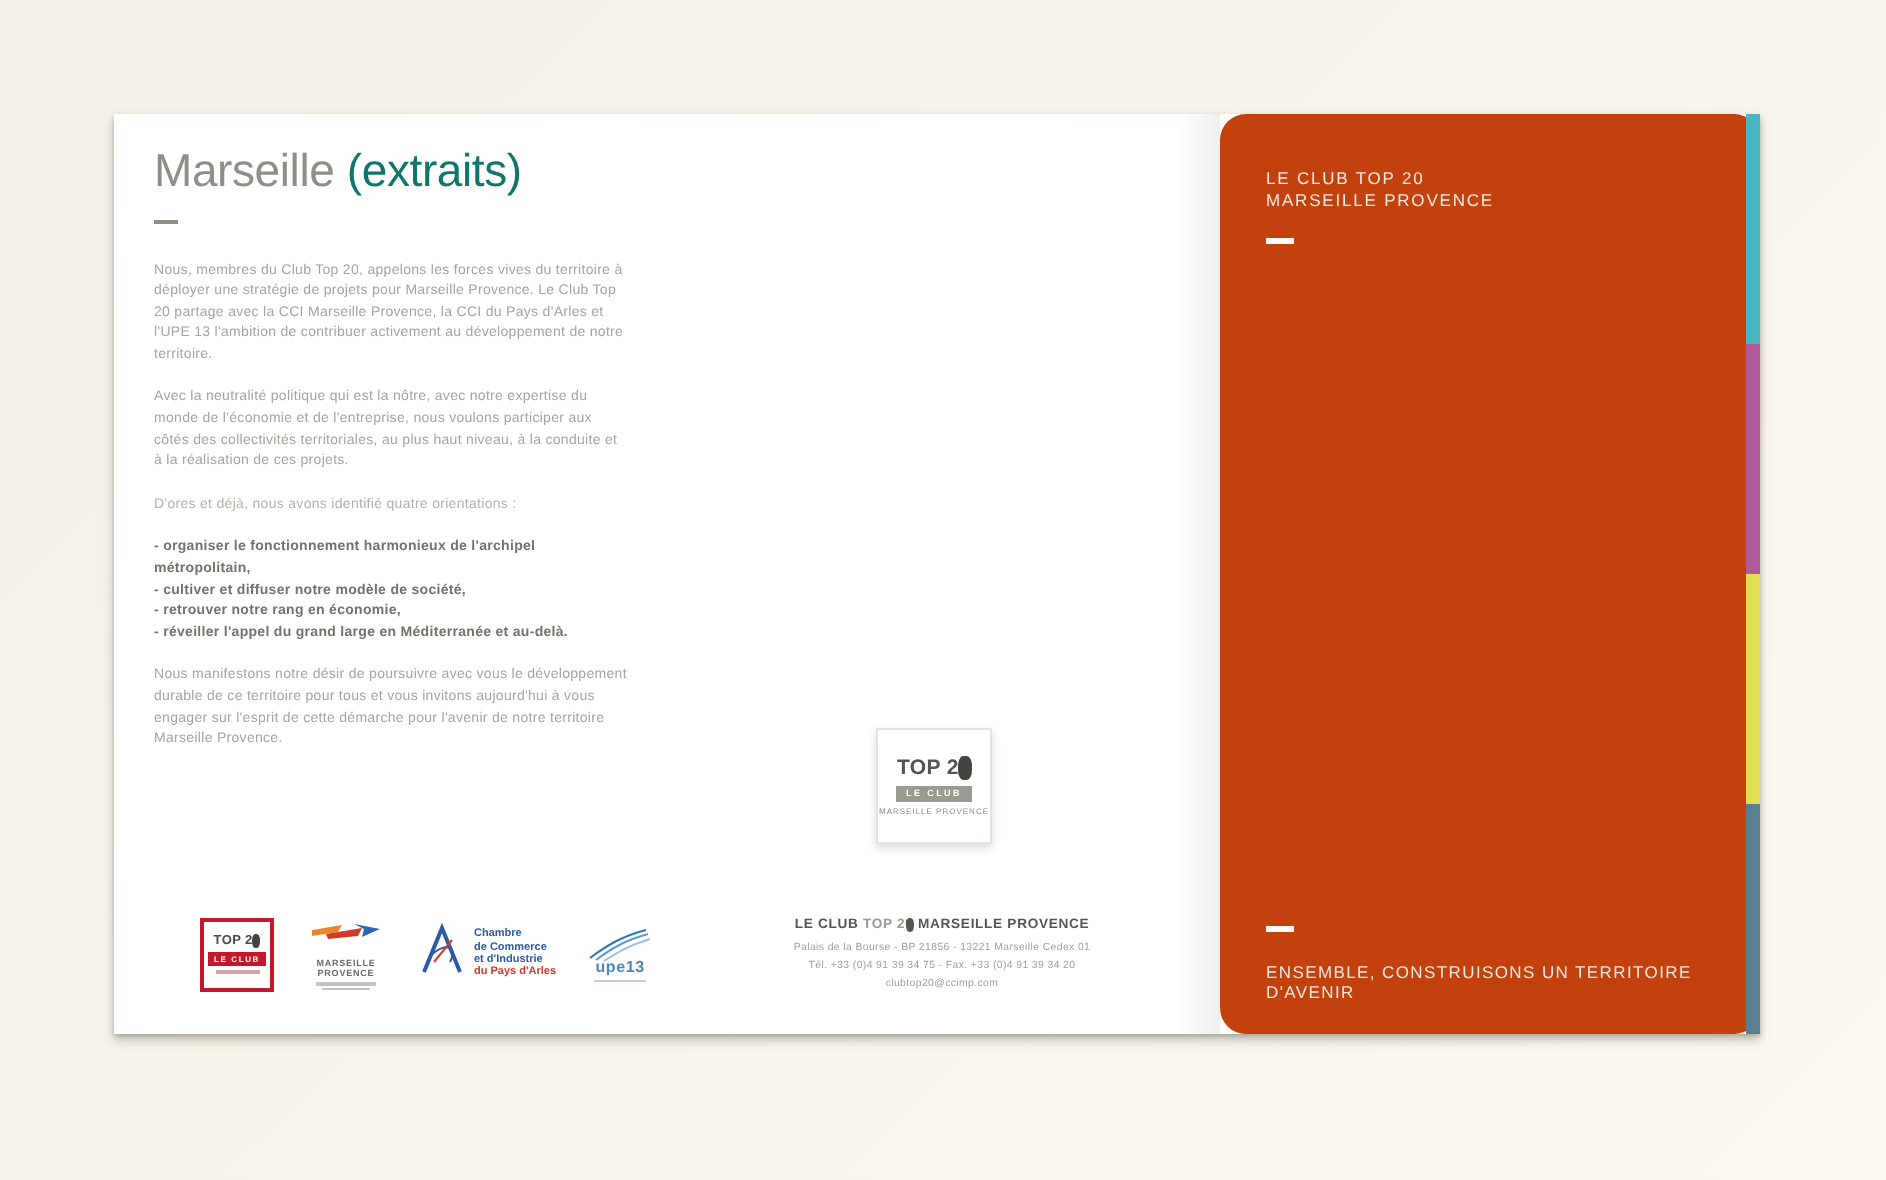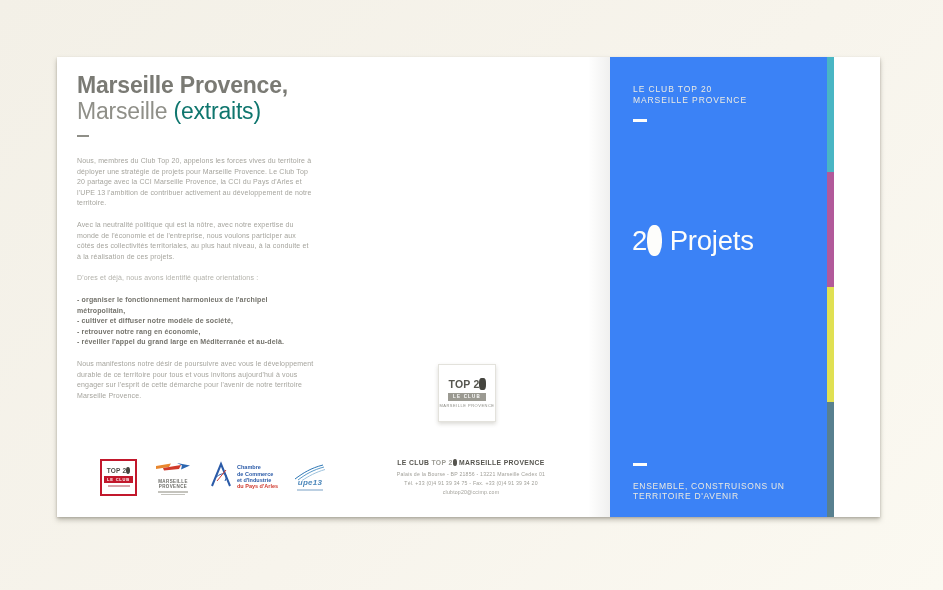--- a/index.html
+++ b/index.html
@@ -53,21 +53,21 @@
   .logo-mp { width:42px; display:flex; flex-direction:column; align-items:center; }
   .logo-mp .mp-text { font-size:4.5px; font-weight:bold; color:#6b6b66; letter-spacing:.4px;
     line-height:5.5px; text-align:center; margin-top:2px; }
   .logo-mp .mp-bar { width:30px; height:1.3px; background:#c4c3bd; margin-top:1.6px; }
 
   .logo-cci { display:flex; align-items:center; gap:4px; }
   .logo-cci .cci-text { font-size:5.5px; line-height:6.3px; font-weight:bold; color:#2b5ba8; }
   .logo-cci .cci-red { color:#d03a2e; }
 
   .logo-upe { display:flex; flex-direction:column; align-items:center; }
-  .logo-upe .upe-label { font-size:8px; font-weight:bold; font-style:italic; color:#4d88bb;
+  .logo-upe .upe-label { font-size:8px; font-weight:bold; color:#4d88bb;
     letter-spacing:.3px; margin-top:-7px; }
   .logo-upe .upe-bar { width:26px; height:1.3px; background:#bcd0e2; margin-top:2px; }
 
   
   .center-logo {
     position:absolute; left:381px; top:307px; width:58px; height:58px;
     background:#fff; border:1px solid #e3e2dc;
     box-shadow:0 2px 4px rgba(90,85,70,.22);
     display:flex; flex-direction:column; align-items:center; justify-content:center;
   }
@@ -78,21 +78,21 @@
   .center-logo .cl-sub { font-size:4px; color:#8c8c85; letter-spacing:.5px; margin-top:2.5px; }
 
   .contact { position:absolute; left:339px; top:402px; width:150px; text-align:center; }
   .contact .c-title { font-size:6.8px; font-weight:bold; color:#56554f; letter-spacing:.35px; }
   .contact .c-title .c-gray { color:#9b9a93; }
   .zero-gray { background:#56554f; color:#56554f; border-radius:42%; }
   .contact .c-line { font-size:5.2px; color:#a09f98; margin-top:3.2px; letter-spacing:.2px; }
   .contact .c-line.first { margin-top:5px; }
 
   
-  .panel { position:absolute; left:553px; top:0; width:224px; height:460px; background:#3b82f6; }
+  .panel { position:absolute; left:553px; top:0; width:270px; height:460px; background:#c2410c;border-radius:13px; }
   .panel-label { position:absolute; left:23px; top:27px; font-size:8.5px; line-height:11px;
     letter-spacing:.9px; color:#ecebe3; }
   .white-dash { position:absolute; width:14px; height:3px; background:#fdfdfb; }
   .dash-top { left:23px; top:62px; }
   .dash-bottom { left:23px; top:406px; }
   .panel-heading { position:absolute; left:22px; top:168px; font-size:27.5px; line-height:31px;
     font-weight:normal; color:#fdfdfb; letter-spacing:-.2px; }
   .zero-white { background:#fdfdfb; color:#fdfdfb; border-radius:44%; }
   .panel-footer { position:absolute; left:23px; top:424px; font-size:8.5px;
     letter-spacing:.7px; color:#eae9e1; }
@@ -101,21 +101,20 @@
     display:flex; flex-direction:column; }
   .stripe { width:7px; height:115px; }
 </style>
 </head>
 <body>
 
 <div class="spread">
 
   <div class="left-col">
     <div class="title">
-      <div><span class="t-bold">Marseille Provence,</span></div>
       <div><span>Marseille </span><span class="t-light">(extraits)</span></div>
     </div>
     <div class="title-dash"></div>
 
     <div class="body-copy">
       <p>Nous, membres du Club Top 20, appelons les forces vives du territoire à déployer une stratégie de projets pour Marseille Provence. Le Club Top 20 partage avec la CCI Marseille Provence, la CCI du Pays d'Arles et l'UPE 13 l'ambition de contribuer activement au développement de notre territoire.</p>
       <p>Avec la neutralité politique qui est la nôtre, avec notre expertise du monde de l'économie et de l'entreprise, nous voulons participer aux côtés des collectivités territoriales, au plus haut niveau, à la conduite et à la réalisation de ces projets.</p>
       <p class="orientations-intro">D'ores et déjà, nous avons identifié quatre orientations :</p>
       <div class="bullet">- organiser le fonctionnement harmonieux de l'archipel métropolitain,</div>
       <div class="bullet">- cultiver et diffuser notre modèle de société,</div>
@@ -195,21 +194,20 @@
 
   <div class="panel">
 
     <div class="panel-label">
       <div>LE CLUB TOP 20</div>
       <div>MARSEILLE PROVENCE</div>
     </div>
     <div class="white-dash dash-top"></div>
 
     <div class="panel-heading">
-      <div><span>2</span><span class="zero-white">0</span><span> Projets</span></div>
     </div>
 
     <div class="white-dash dash-bottom"></div>
     <div class="panel-footer">ENSEMBLE, CONSTRUISONS UN TERRITOIRE D'AVENIR</div>
 
     <div class="stripes">
       <div class="stripe" style="background-color: rgb(73, 182, 196);"></div>
       <div class="stripe" style="background-color: rgb(178, 89, 154);"></div>
       <div class="stripe" style="background-color: rgb(224, 224, 82);"></div>
       <div class="stripe" style="background-color: rgb(88, 128, 143);"></div>

